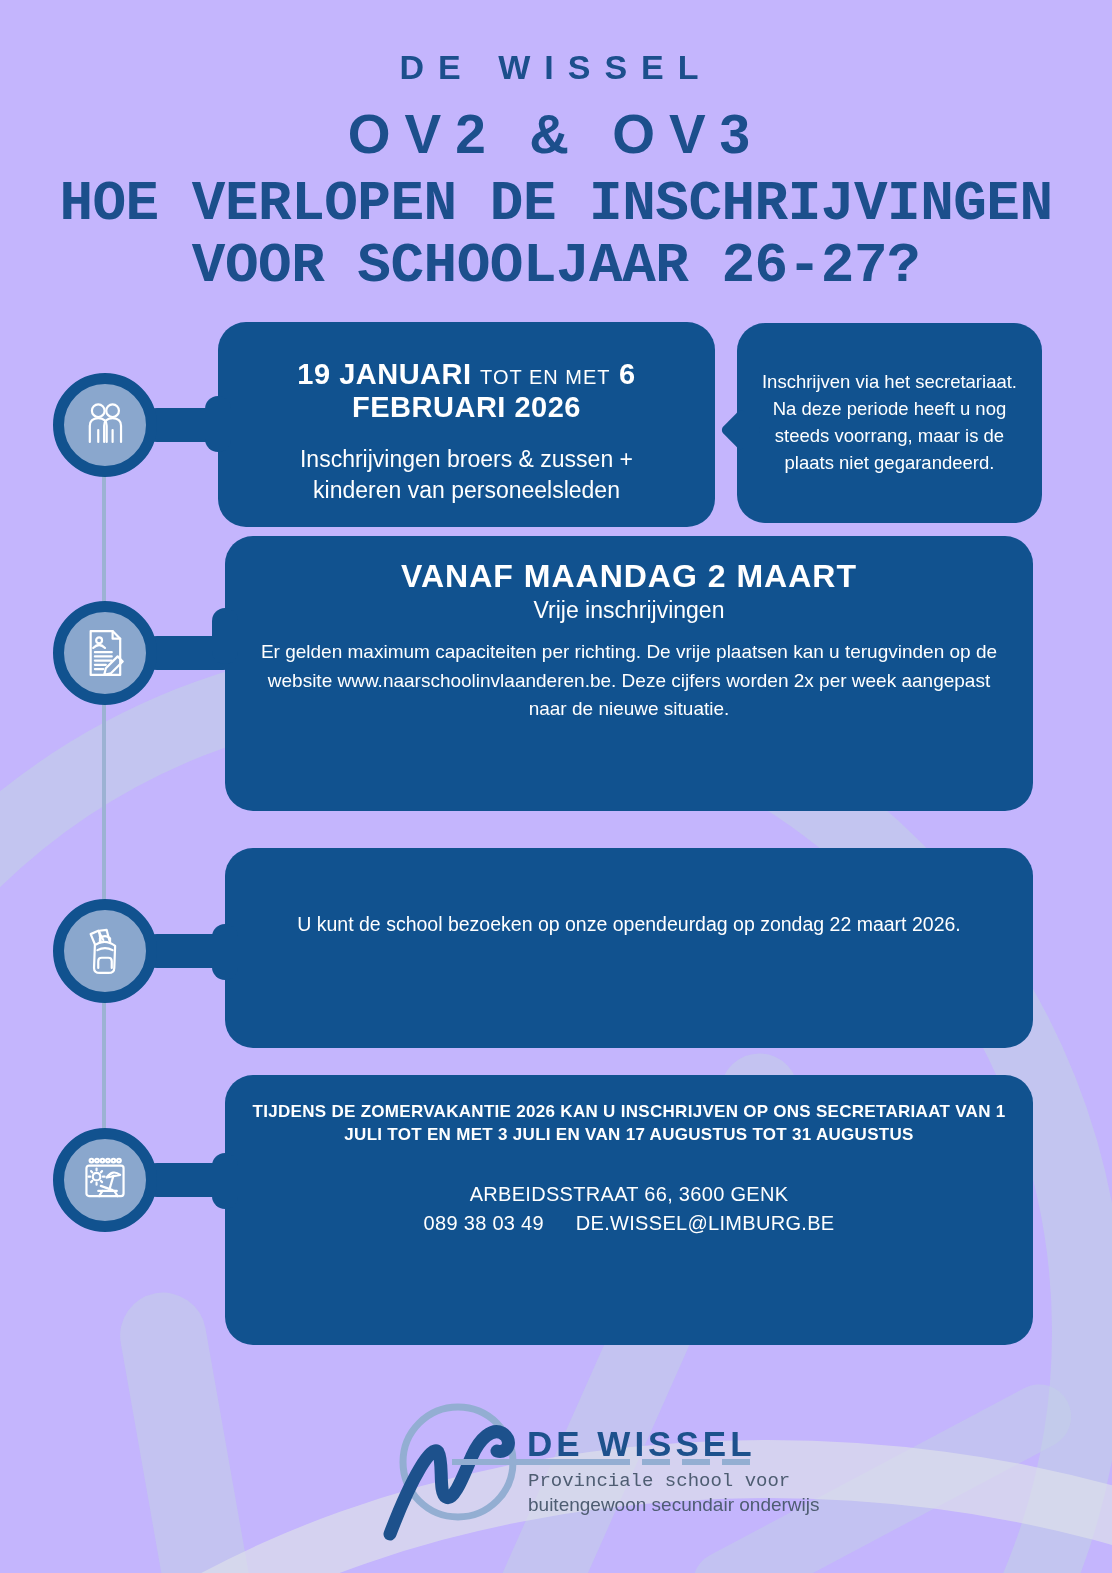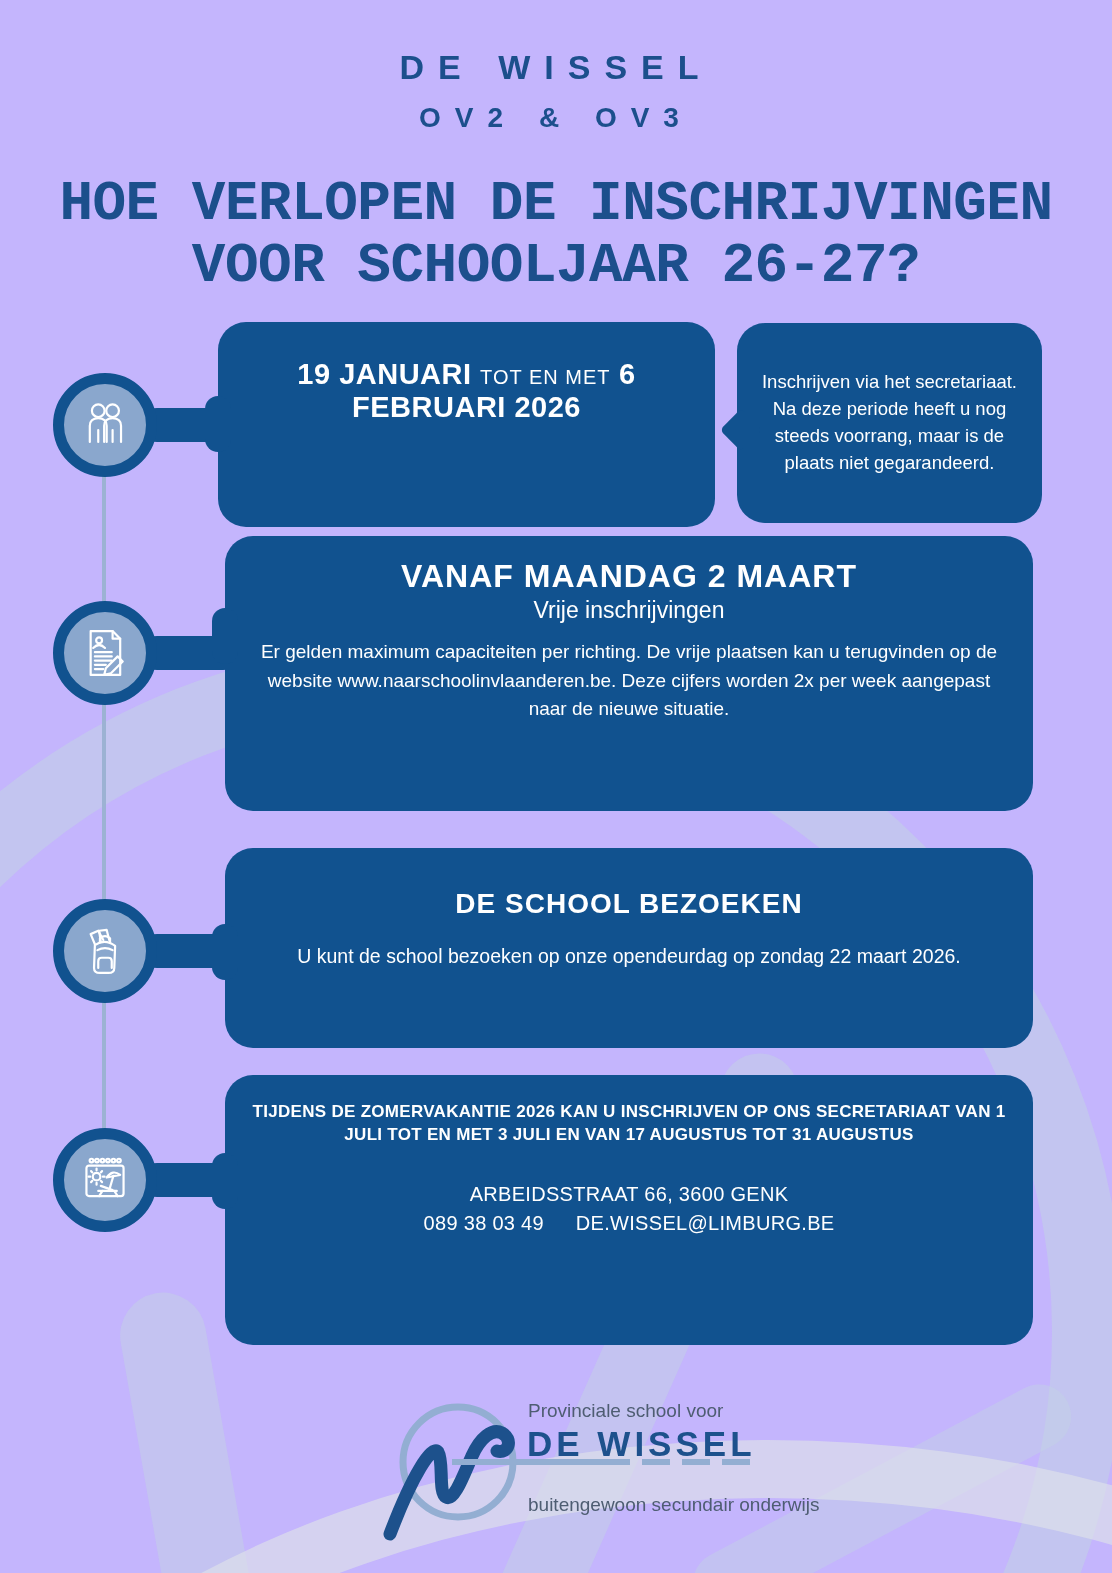--- a/index.html
+++ b/index.html
@@ -11,21 +11,21 @@
   .wm{position:absolute;z-index:0;}
   .wm-ring1{left:-260px;top:640px;width:1240px;height:1240px;border:72px solid rgba(195,210,229,.55);border-radius:50%;}
   .wm-ring2{left:-140px;top:1440px;width:1700px;height:1100px;border:58px solid rgba(222,226,233,.65);border-radius:50%;}
   .wm-bar{background:rgba(195,210,229,.5);border-radius:60px;}
   .wm-bar1{left:150px;top:1290px;width:86px;height:430px;transform:rotate(-10deg);}
   .wm-bar2{left:610px;top:1030px;width:78px;height:620px;transform:rotate(24deg);}
   .wm-bar3{left:850px;top:1290px;width:64px;height:420px;transform:rotate(62deg);background:rgba(195,210,229,.45);}
   
   .hdr{position:absolute;left:0;width:100%;text-align:center;color:#1c4f8c;z-index:2;}
   .school-name{top:48px;font-size:34px;font-weight:600;letter-spacing:14px;}
-  .program{top:102px;font-size:28px;font-weight:600;letter-spacing:14px;}
+  .program{top:102px;font-size:55px;font-weight:600;letter-spacing:14px;}
   .big-title{font-size:56px;font-weight:800;letter-spacing:-0.5px;line-height:1.0;font-family:Liberation Mono, monospace;}
   .big1{top:176px;}
   .big2{top:238px;}
   
   .tl-line{position:absolute;left:102px;top:425px;width:4px;height:757px;background:#9cb2d3;z-index:1;}
   .connector{position:absolute;height:34px;background:#11528f;border-radius:17px;z-index:2;}
   .circle{position:absolute;width:104px;height:104px;box-sizing:border-box;border:11px solid #11528f;
           background:#8aa7cd;border-radius:50%;z-index:3;display:flex;align-items:center;justify-content:center;}
   .circle svg{width:54px;height:54px;stroke:#ffffff;fill:none;stroke-width:2.6;stroke-linecap:round;stroke-linejoin:round;}
   
@@ -56,21 +56,21 @@
   .contact-name{font-size:22.5px;font-weight:600;line-height:1.45;max-width:720px;margin:0 auto;letter-spacing:0.3px;}
   .contact-line{font-size:20px;font-weight:500;margin-top:6px;letter-spacing:0.3px;}
   .contact-line .email{margin-left:26px;}
   
   .logo-svg{position:absolute;left:380px;top:1392px;z-index:2;}
   .logo-name{position:absolute;left:527px;top:1424px;font-size:35px;font-weight:700;color:#1d518c;letter-spacing:4px;z-index:2;}
   .logo-rule{position:absolute;left:452px;top:1459px;width:178px;height:6px;background:#93aed2;z-index:2;}
   .dash{position:absolute;top:1459px;width:28px;height:6px;background:#93aed2;z-index:2;}
   .d1{left:642px;} .d2{left:682px;} .d3{left:722px;}
   .tagline{position:absolute;left:528px;color:#4e5d72;font-size:19px;z-index:2;}
-  .tag1{top:1400px;} .tag2{top:1494px;}
+  .tag1{top:1470px;font-family:Liberation Mono, monospace;} .tag2{top:1494px;}
 </style>
 </head>
 <body>
 
 <div class="poster">
 
   <div class="wm wm-ring1"></div>
   <div class="wm wm-bar wm-bar1"></div>
   <div class="wm wm-bar wm-bar2"></div>
   <div class="wm wm-bar wm-bar3"></div>
@@ -136,34 +136,34 @@
         <path d="M29 45 l-4 6 M43 45 l4 6"></path>
     </svg>
   </div>
 
   <div class="box box1">
     <div class="box1-title">
       <span>19 JANUARI</span>
       <span class="small">TOT EN MET</span>
       <span>6 FEBRUARI 2026</span>
     </div>
+    <div class="box1-body">Inschrijvingen broers &amp; zussen + kinderen van personeelsleden</div>
   </div>
 
   <div class="box bubble">
     <div class="bubble-text">Inschrijven via het secretariaat. Na deze periode heeft u nog steeds voorrang, maar is de plaats niet gegarandeerd.</div>
   </div>
 
   <div class="box box2">
     <div class="box2-title">VANAF MAANDAG 2 MAART</div>
     <div class="box2-sub">Vrije inschrijvingen</div>
     <p>Er gelden maximum capaciteiten per richting. De vrije plaatsen kan u terugvinden op de website www.naarschoolinvlaanderen.be. Deze cijfers worden 2x per week aangepast naar de nieuwe situatie.</p>
   </div>
 
   <div class="box box3">
-    <div class="box3-title">DE SCHOOL BEZOEKEN</div>
     <div class="box3-body">U kunt de school bezoeken op onze opendeurdag op zondag 22 maart 2026.</div>
   </div>
 
   <div class="box box4">
     <div class="box4-title">TIJDENS DE ZOMERVAKANTIE 2026 KAN U INSCHRIJVEN OP ONS SECRETARIAAT VAN 1 JULI TOT EN MET 3 JULI EN VAN 17 AUGUSTUS TOT 31 AUGUSTUS</div>
     <div class="contact">
       <div class="contact-line">ARBEIDSSTRAAT 66, 3600 GENK</div>
       <div class="contact-line">
         <span>089 38 03 49</span>
         <span class="email">DE.WISSEL@LIMBURG.BE</span>

